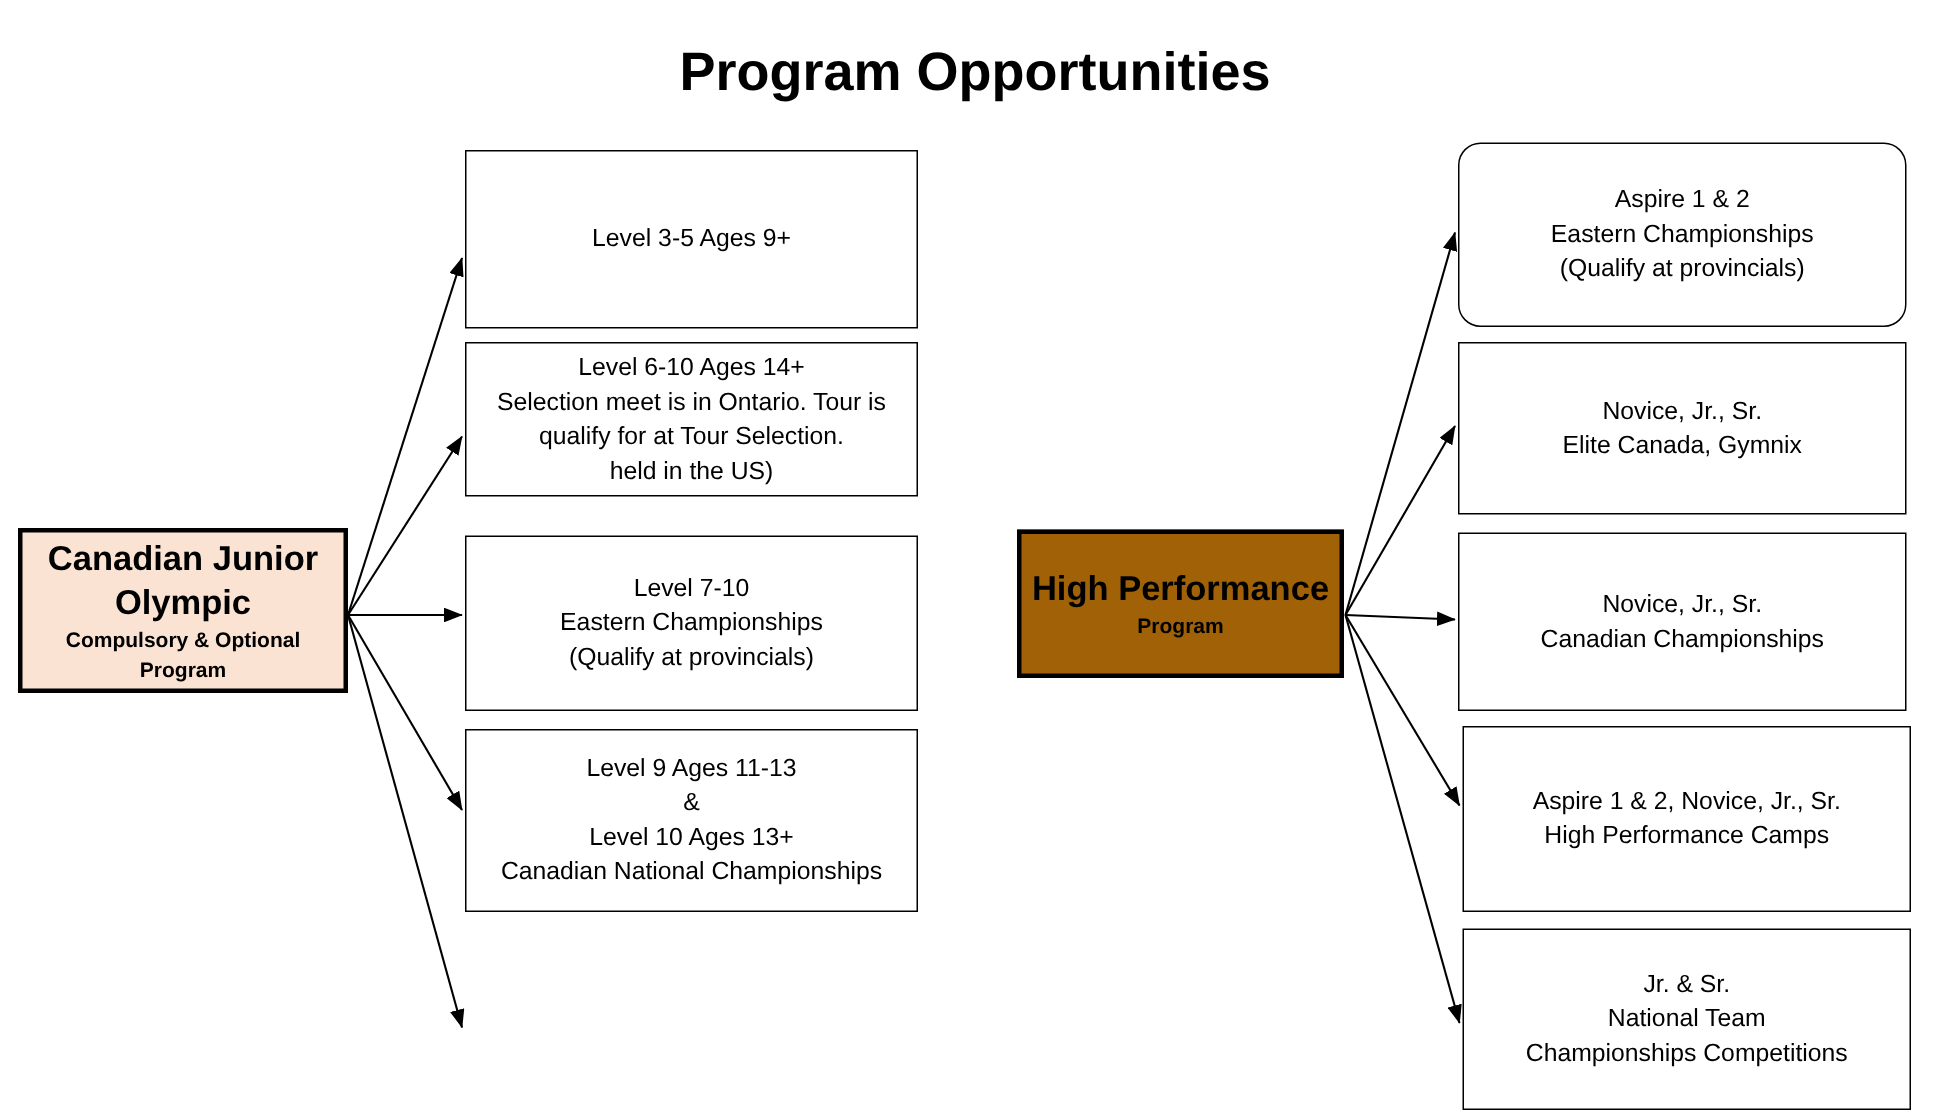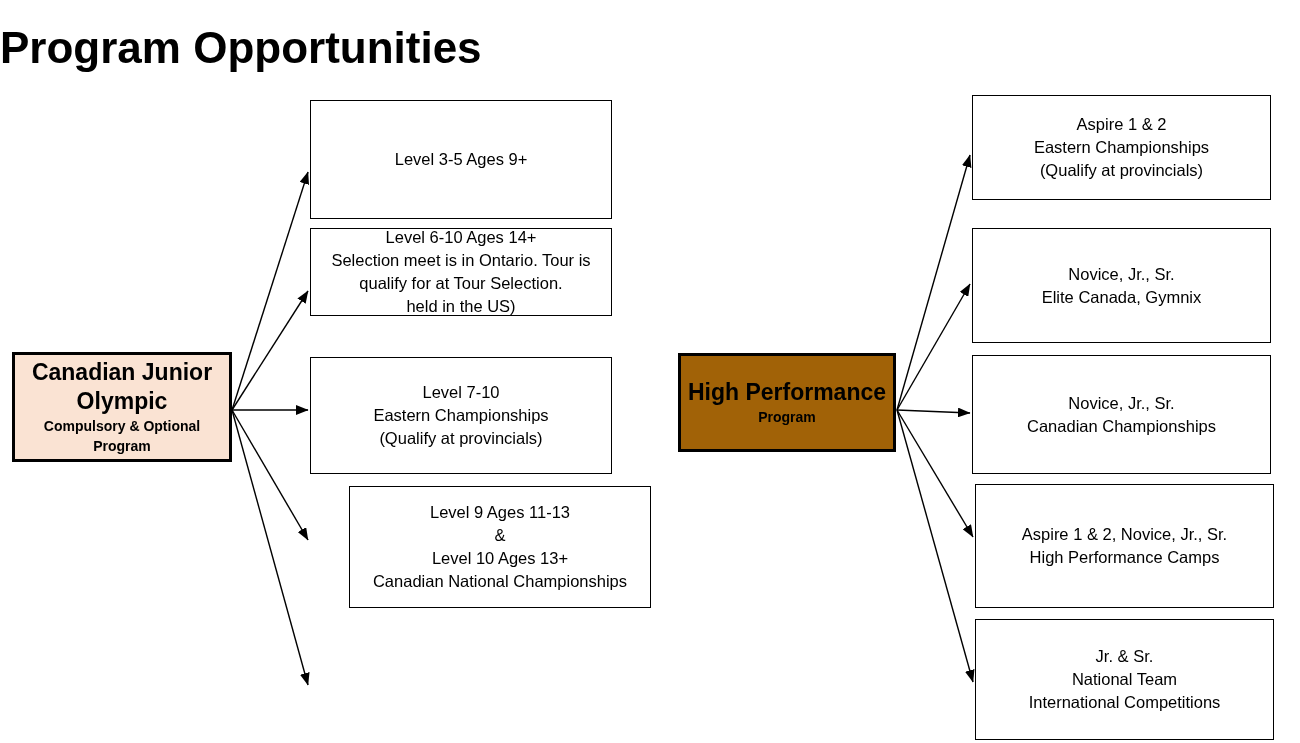--- a/index.html
+++ b/index.html
@@ -24,22 +24,22 @@
     top: 0;
     width: 1300px;
     height: 743px;
     pointer-events: none;
   }
   .page-title {
     position: absolute;
     left: 0;
     top: 22px;
     width: 1300px;
-    text-align: left;
-    font-size: 44px;
+    text-align: center;
+    font-size: 36px;
     font-weight: bold;
     letter-spacing: 0px;
     line-height: 52px;
     color: #000000;
   }
   .node {
     position: absolute;
     box-sizing: border-box;
     display: flex;
     flex-direction: column;
@@ -80,26 +80,26 @@
   }
   #node-hp {
     left: 678px;
     top: 353px;
     width: 218px;
     height: 99px;
     background: #a16207;
   }
   .left-col { left: 310px; width: 302px; }
   #lbox-0 { top: 100px;  height: 119px; }
-  #lbox-1 { top: 228px;  height: 88px; }
+  #lbox-1 { top: 228px;  height: 103px; }
   #lbox-2 { top: 357px;  height: 117px; }
-  #lbox-3 { top: 486px;  height: 122px; margin-left: 39px; }
+  #lbox-3 { top: 486px;  height: 122px; }
   #lbox-4 { top: 622px;  height: 118px; }
 
-  #rbox-0 { left: 972px; top: 95px;  width: 299px; height: 105px; }
+  #rbox-0 { left: 972px; top: 95px;  width: 299px; height: 123px; border-radius: 15px; }
   #rbox-1 { left: 972px; top: 228px; width: 299px; height: 115px; }
   #rbox-2 { left: 972px; top: 355px; width: 299px; height: 119px; }
   #rbox-3 { left: 975px; top: 484px; width: 299px; height: 124px; }
   #rbox-4 { left: 975px; top: 619px; width: 299px; height: 121px; }
 </style>
 </head>
 <body>
 
 <div id="canvas">
 
@@ -173,16 +173,16 @@
       <span class="line">Novice, Jr., Sr.</span>
       <span class="line">Canadian Championships</span>
     </div>
   <div class="node" id="rbox-3">
       <span class="line">Aspire 1 &amp; 2, Novice, Jr., Sr.</span>
       <span class="line">High Performance Camps</span>
     </div>
   <div class="node" id="rbox-4">
       <span class="line">Jr. &amp; Sr.</span>
       <span class="line">National Team</span>
-      <span class="line">International Competitions</span>
+      <span class="line">Championships Competitions</span>
     </div>
 
 </div>
 
 </body></html>

